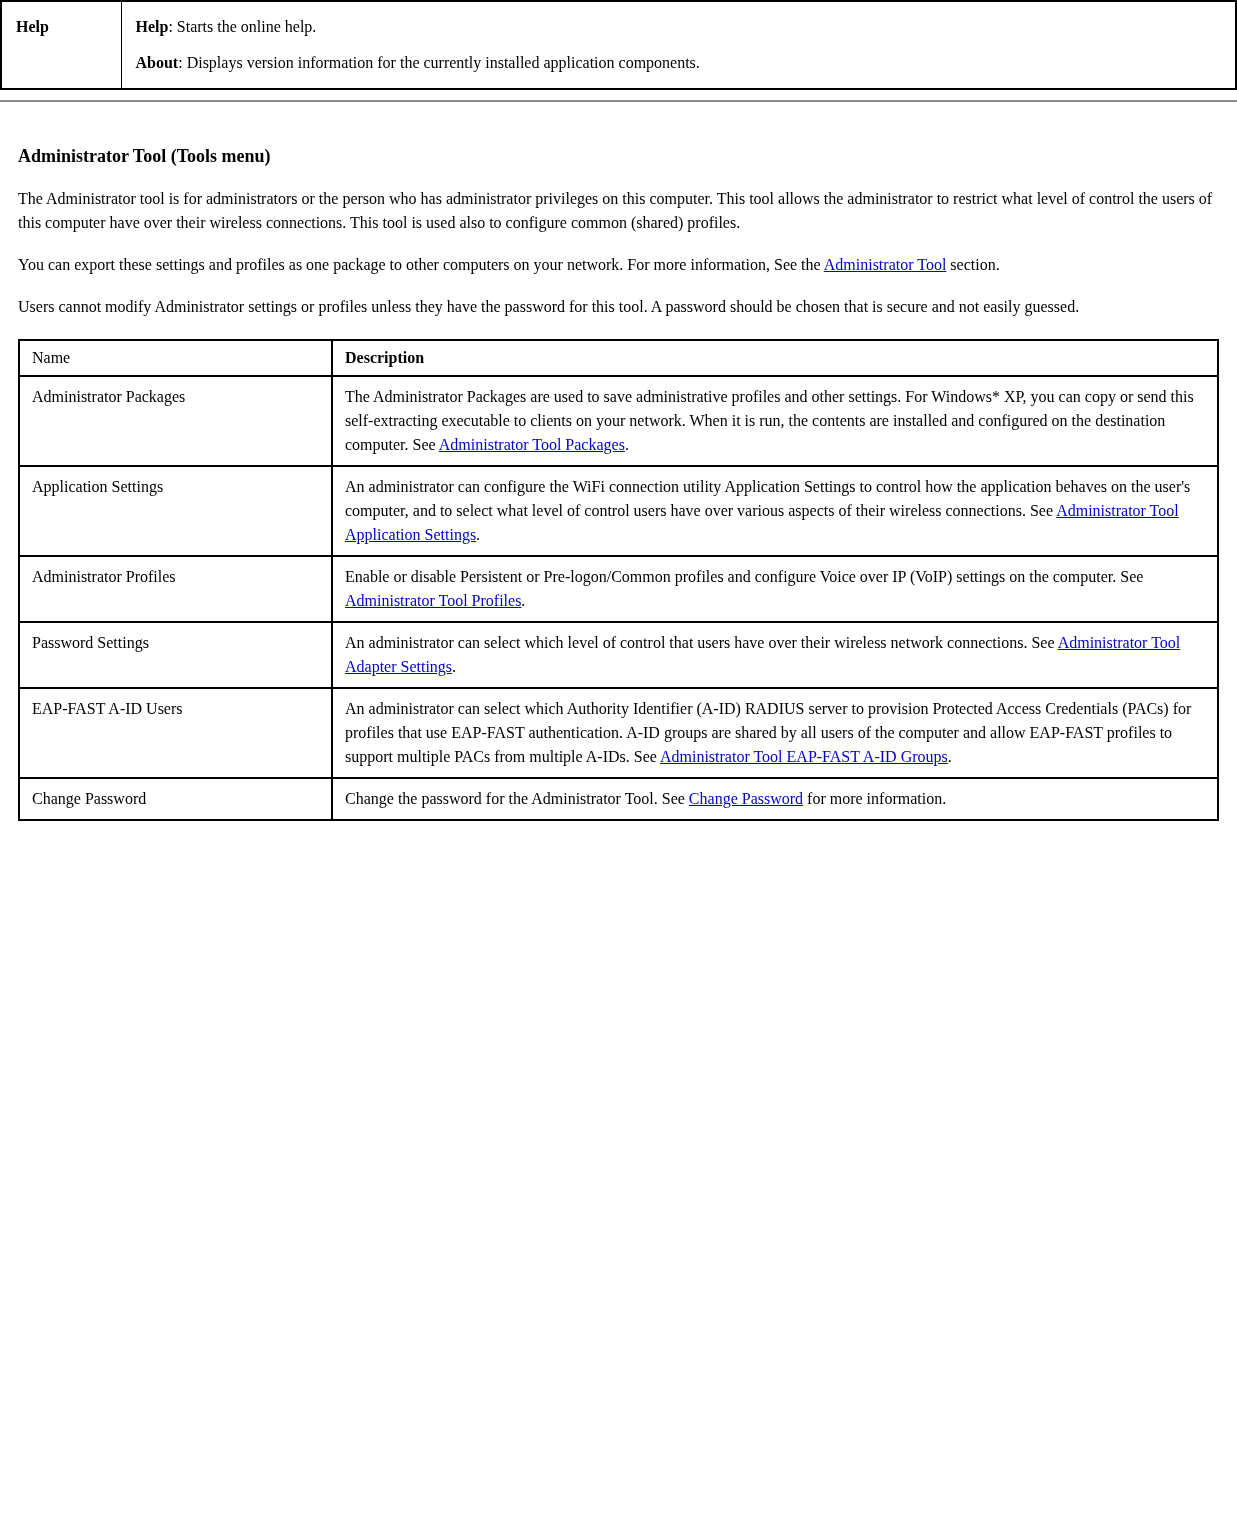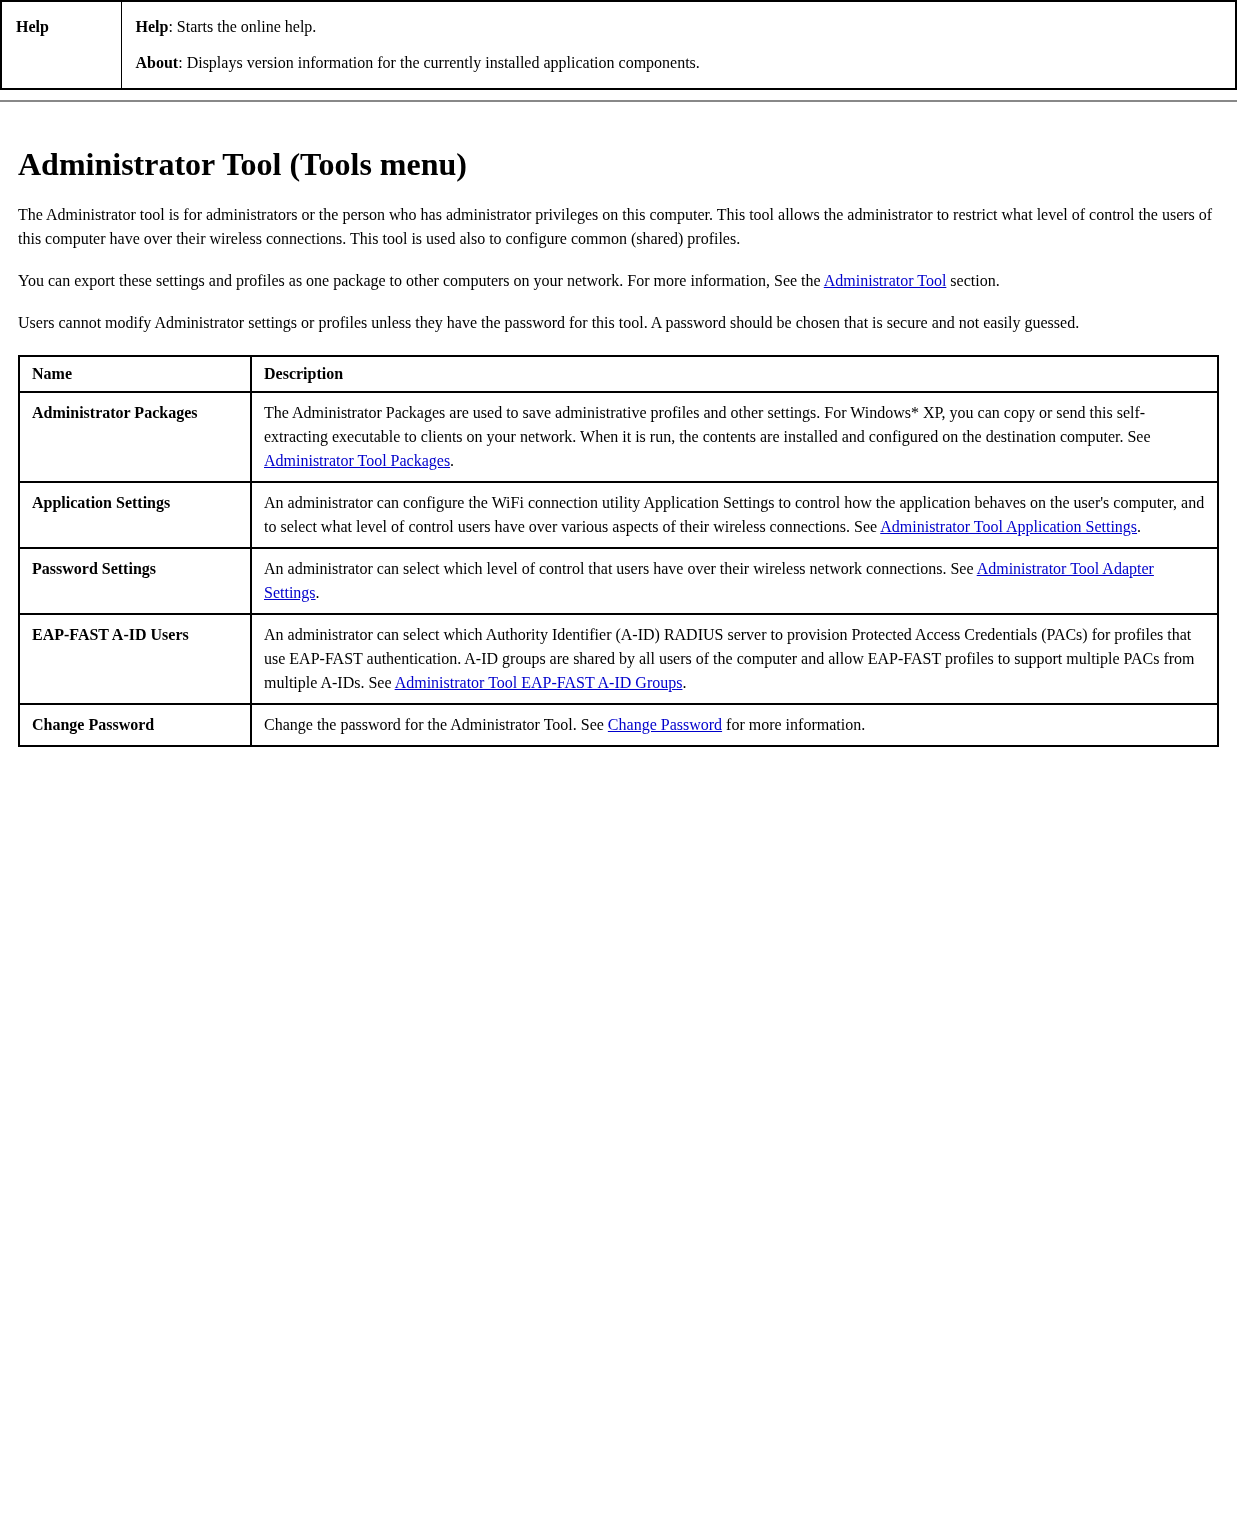--- a/index.html
+++ b/index.html
@@ -22,21 +22,21 @@
       border: none;
       border-top: 2px solid #888;
       margin: 10px 0 24px 0;
     }
 
     .main-content {
       padding: 10px 18px 30px 18px;
     }
 
     .page-title {
-      font-size: 32px;
+      font-size: 18px;
       font-weight: bold;
       margin-bottom: 20px;
       margin-top: 10px;
     }
 
     .intro-para {
       margin-bottom: 18px;
       line-height: 1.5;
     }
 
@@ -59,22 +59,22 @@
     }
 
     .main-table th {
       font-weight: bold;
       font-size: 16px;
       text-align: left;
       background: #fff;
     }
 
     .main-table .row-name {
-      font-weight: bold;
-      width: 232px;
+      font-weight: normal;
+      width: 313px;
       white-space: nowrap;
     }
 
     .main-table td {
       line-height: 1.5;
       padding-left: 12px;
     }
 
     .top-help-table {
       width: 100%;
@@ -140,20 +140,24 @@
     <tbody id="table-body">
     <tr>
           <td class="row-name">Administrator Packages</td>
           <td>The Administrator Packages are used to save administrative profiles and other settings. For Windows* XP, you can copy or send this self-extracting executable to clients on your network. When it is run, the contents are installed and configured on the destination computer. See <a href="#">Administrator Tool Packages</a>.</td>
         </tr>
         <tr>
           <td class="row-name">Application Settings</td>
           <td>An administrator can configure the WiFi connection utility Application Settings to control how the application behaves on the user's computer, and to select what level of control users have over various aspects of their wireless connections. See <a href="#">Administrator Tool Application Settings</a>.</td>
         </tr>
         <tr>
+          <td class="row-name">Administrator Profiles</td>
+          <td>Enable or disable Persistent or Pre-logon/Common profiles and configure Voice over IP (VoIP) settings on the computer. See <a href="#">Administrator Tool Profiles</a>.</td>
+        </tr>
+        <tr>
           <td class="row-name">Password Settings</td>
           <td>An administrator can select which level of control that users have over their wireless network connections. See <a href="#">Administrator Tool Adapter Settings</a>.</td>
         </tr>
         <tr>
           <td class="row-name">EAP-FAST A-ID Users</td>
           <td>An administrator can select which Authority Identifier (A-ID) RADIUS server to provision Protected Access Credentials (PACs) for profiles that use EAP-FAST authentication. A-ID groups are shared by all users of the computer and allow EAP-FAST profiles to support multiple PACs from multiple A-IDs. See <a href="#">Administrator Tool EAP-FAST A-ID Groups</a>.</td>
         </tr>
         <tr>
           <td class="row-name">Change Password</td>
           <td>Change the password for the Administrator Tool. See <a href="#">Change Password</a> for more information.</td>

